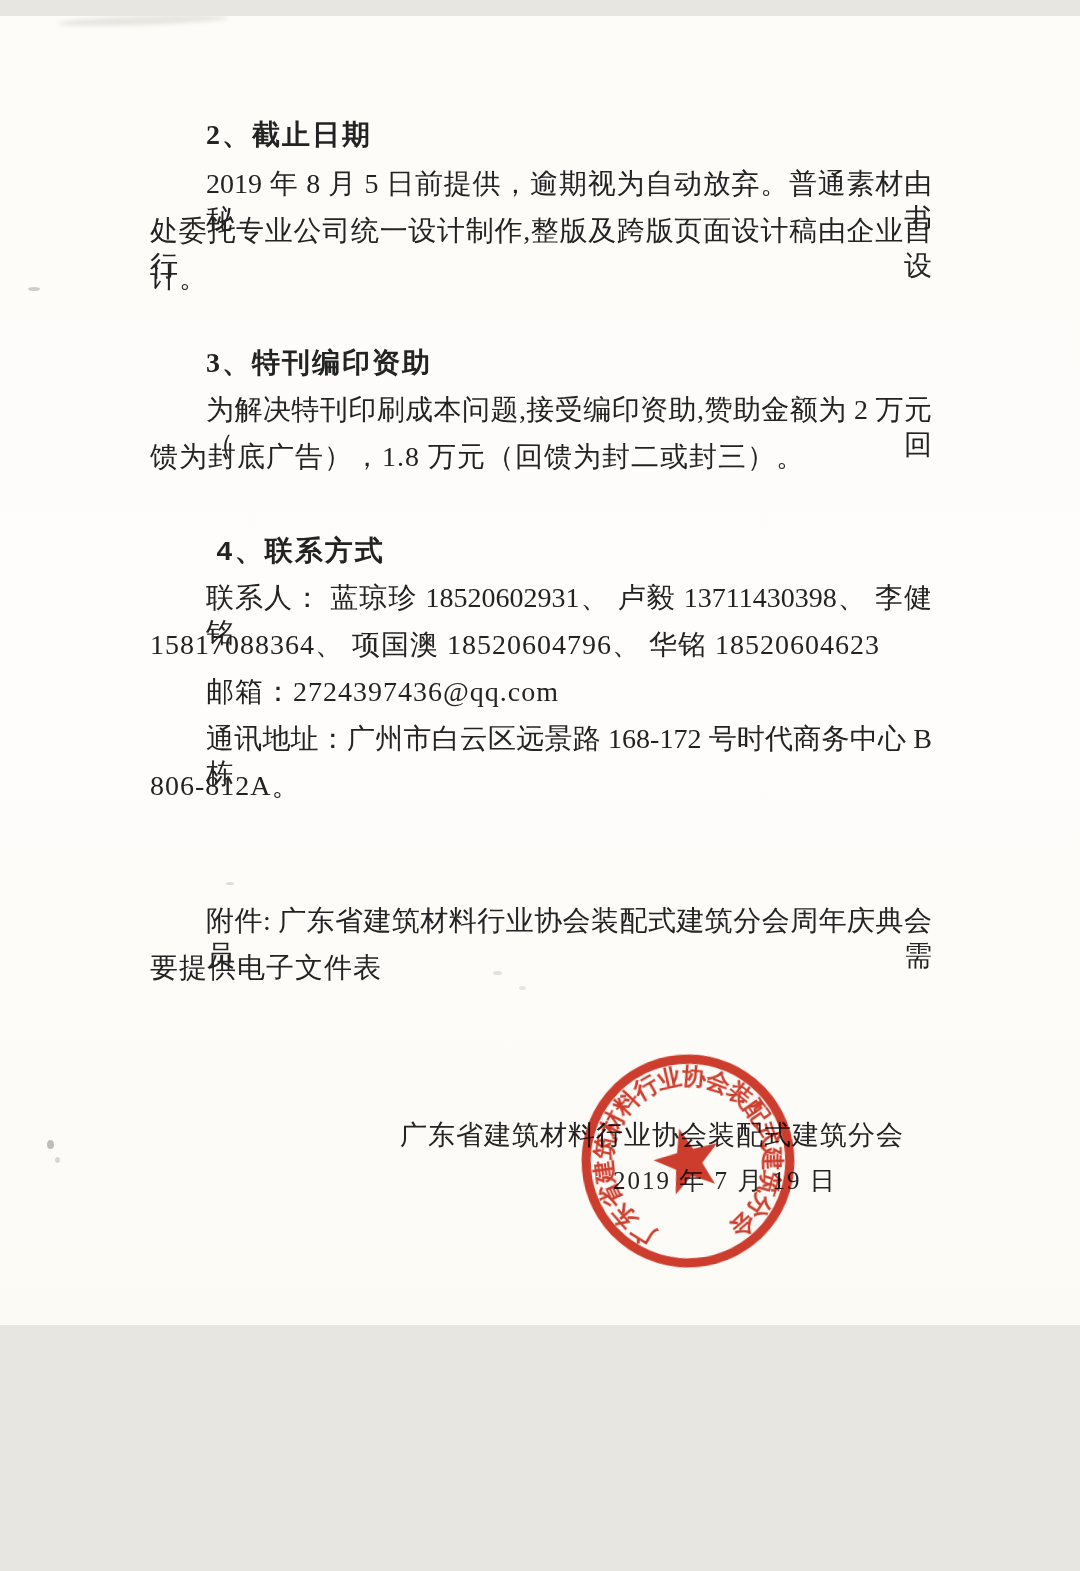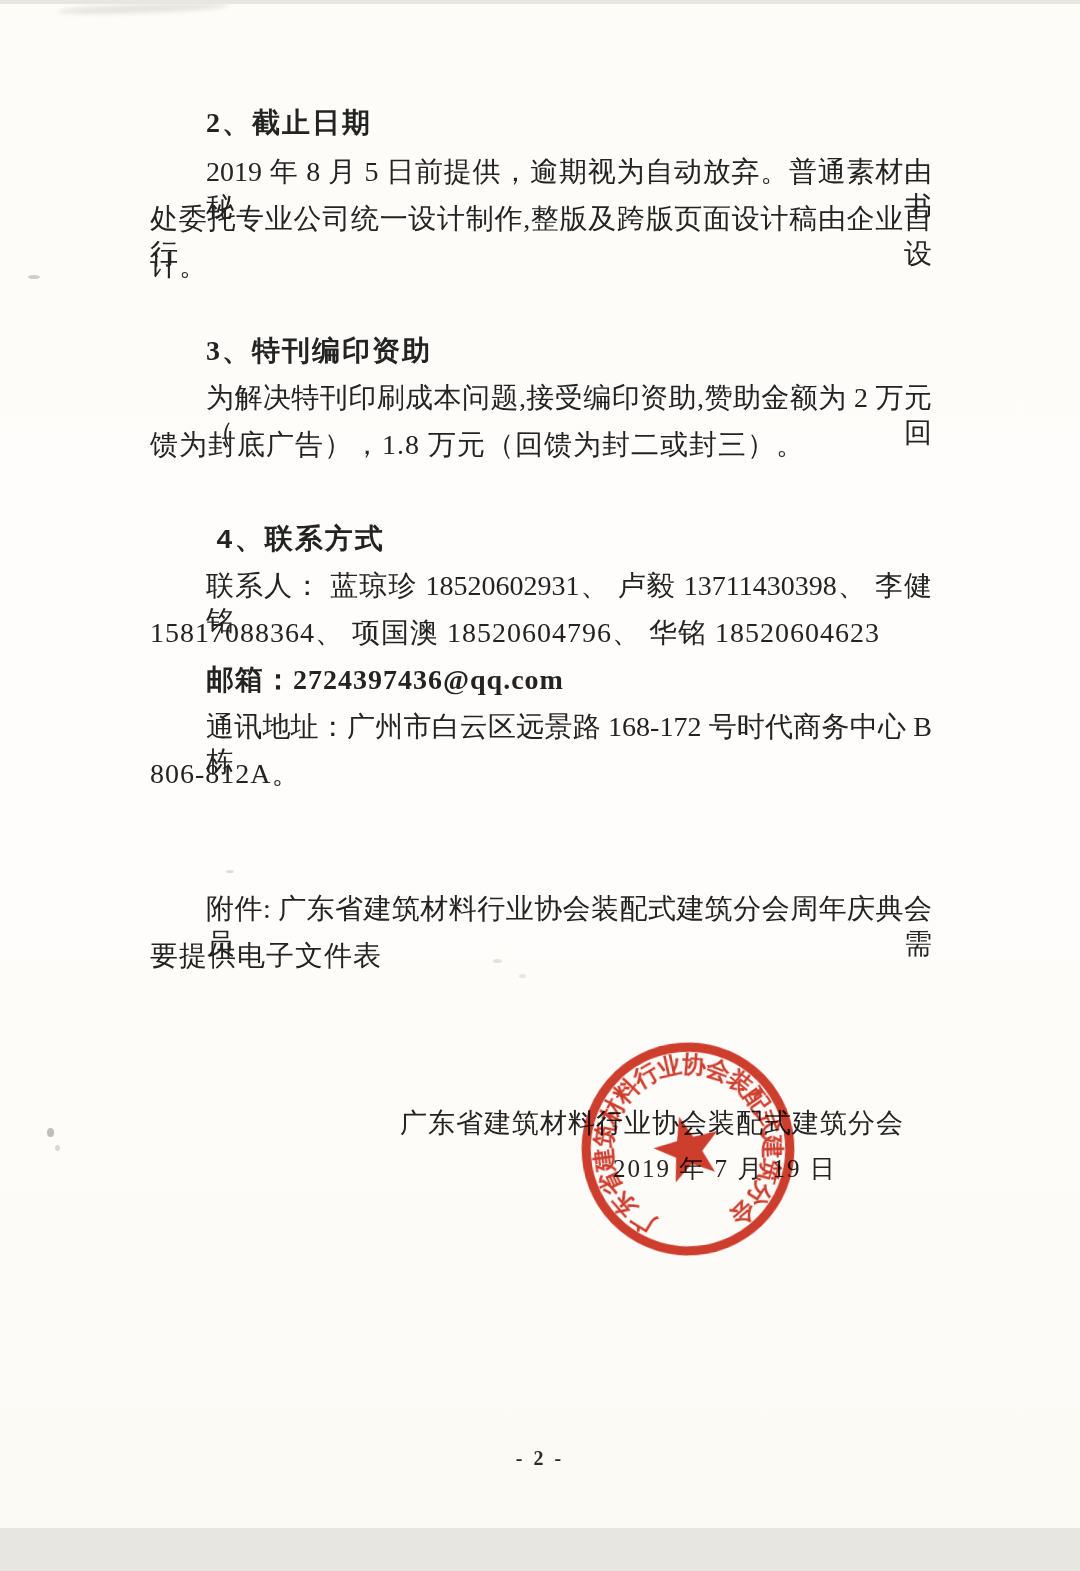--- a/index.html
+++ b/index.html
@@ -1,19 +1,19 @@
 <!DOCTYPE html>
 <html><head>
 <meta charset="utf-8">
 <style>
   html,body{margin:0;padding:0;background:#e8e6e0;}
   .page{
     position:relative;
-    width:1080px;height:1524px;
-    margin:4px auto;
+    width:1080px;height:1309px;
+    margin:16px auto;
     background:linear-gradient(180deg,#fdfcf9 0%,#fefdfb 55%,#fbfaf5 100%);
     overflow:hidden;
     font-family:"Liberation Serif","DejaVu Serif",serif;
     color:#232323;
   }
   .txt{
     position:absolute;
     font-size:28px;
     line-height:1.25;
     letter-spacing:1px;
@@ -77,21 +77,21 @@
   <div class="txt just" style="left:150px;top:197px;width:782px;">处委托专业公司统一设计制作,整版及跨版页面设计稿由企业自行设</div>
   <div class="txt" style="left:150px;top:244px;">计。</div>
 
   <div class="txt head" style="left:206px;top:329px;">3、特刊编印资助</div>
   <div class="txt just" style="left:206px;top:376px;width:726px;">为解决特刊印刷成本问题,接受编印资助,赞助金额为 2 万元（回</div>
   <div class="txt" style="left:150px;top:423px;">馈为封底广告），1.8 万元（回馈为封二或封三）。</div>
 
   <div class="txt head" style="left:216px;top:519px;font-family:Liberation Mono, monospace;">4、联系方式</div>
   <div class="txt just" style="left:206px;top:564px;width:726px;">联系人： 蓝琼珍 18520602931、 卢毅 13711430398、 李健铭</div>
   <div class="txt" style="left:150px;top:611px;text-align:center;">15817088364、 项国澳 18520604796、 华铭 18520604623</div>
-  <div class="txt" style="left:206px;top:658px;font-weight:bold;">邮箱：2724397436@qq.com</div>
+  <div class="txt" style="left:206px;top:658px;">邮箱：2724397436@qq.com</div>
   <div class="txt just" style="left:206px;top:705px;width:726px;">通讯地址：广州市白云区远景路 168-172 号时代商务中心 B 栋</div>
   <div class="txt" style="left:150px;top:752px;">806-812A。</div>
 
   <div class="txt" style="left:150px;top:934px;">要提供电子文件表</div>
   <div class="txt just" style="left:206px;top:887px;width:726px;">附件: 广东省建筑材料行业协会装配式建筑分会周年庆典会员需</div>
 
   <div class="txt sig" style="left:400px;top:1103px;">广东省建筑材料行业协会装配式建筑分会</div>
   <div class="txt date" style="left:613px;top:1149px;">2019 年 7 月 19 日</div>
 
   <svg class="seal" viewBox="0 0 220 220">

